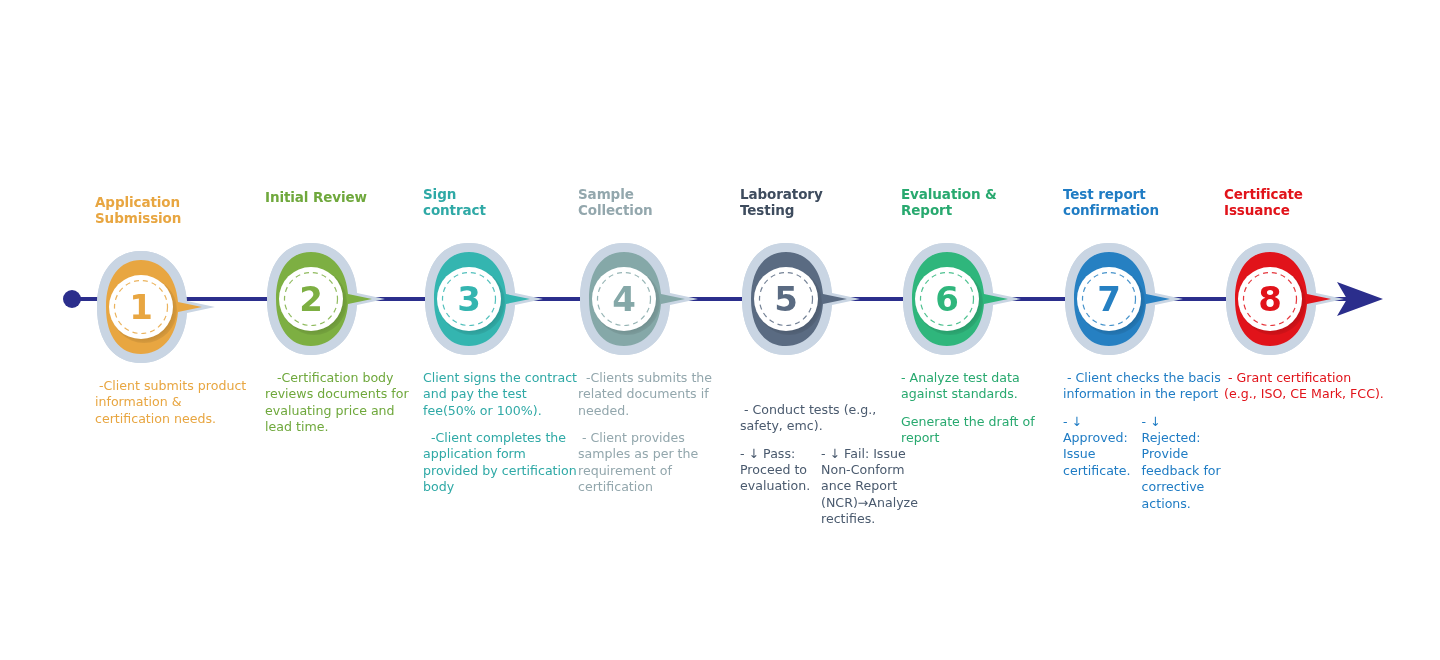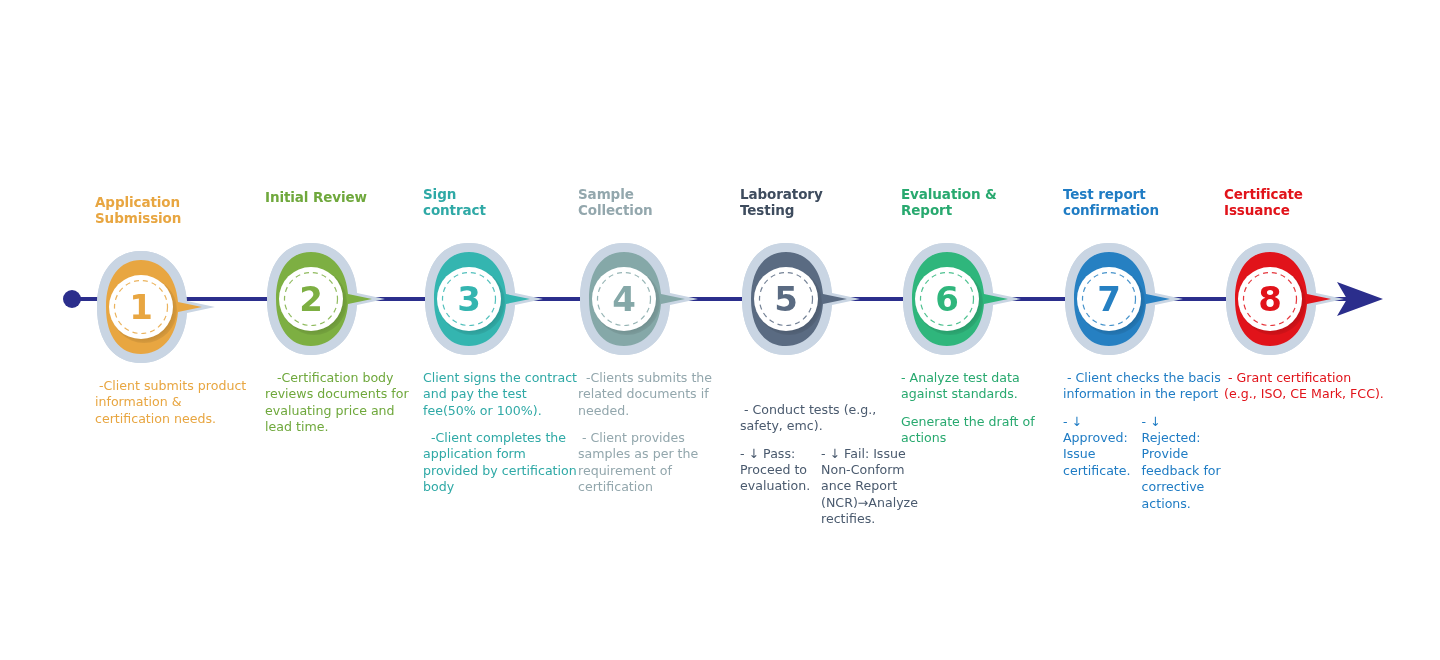--- a/index.html
+++ b/index.html
@@ -256,21 +256,21 @@
             <path d="M46 2 C70 2 90 20 92 52 L120 58 L92 64 C90 96 70 114 46 114 C20 114 2 94 2 58 C2 22 20 2 46 2 Z" fill="#C9D5E3"></path>
             <path d="M46 11 C66 11 81 27 83 53 L107 58 L83 63 C81 89 66 105 46 105 C25 105 11 88 11 58 C11 28 25 11 46 11 Z" fill="#2FB67C"></path>
             <circle cx="49" cy="61" r="33" fill="url(#sh5)"></circle>
             <circle cx="46" cy="58" r="32" fill="#ffffff"></circle>
             <circle cx="46" cy="58" r="26.5" fill="none" stroke="#2FB67C" stroke-width="1.2" stroke-dasharray="5 4" opacity="0.85"></circle>
           </svg>
           <div class="marker-num" style="color:#2FB67C">6</div>
         </div>
         <div class="body-wrap" style="color: rgb(40, 169, 111);">
           <div class="para">- Analyze test data against standards.</div>
-          <div class="para">Generate the draft of actions</div>
+          <div class="para">Generate the draft of report</div>
         </div>
       </div>
       <div class="step" style="left: 1063px;">
         <div class="step-heading" style="color: rgb(31, 124, 196);">Test report
 confirmation</div>
         <div class="marker">
           <svg width="124" height="116" viewBox="0 0 124 116">
             <defs>
               <radialGradient id="sh6" cx="50%" cy="50%" r="58%">
                 <stop offset="62%" stop-color="#000" stop-opacity="0.20"></stop>

